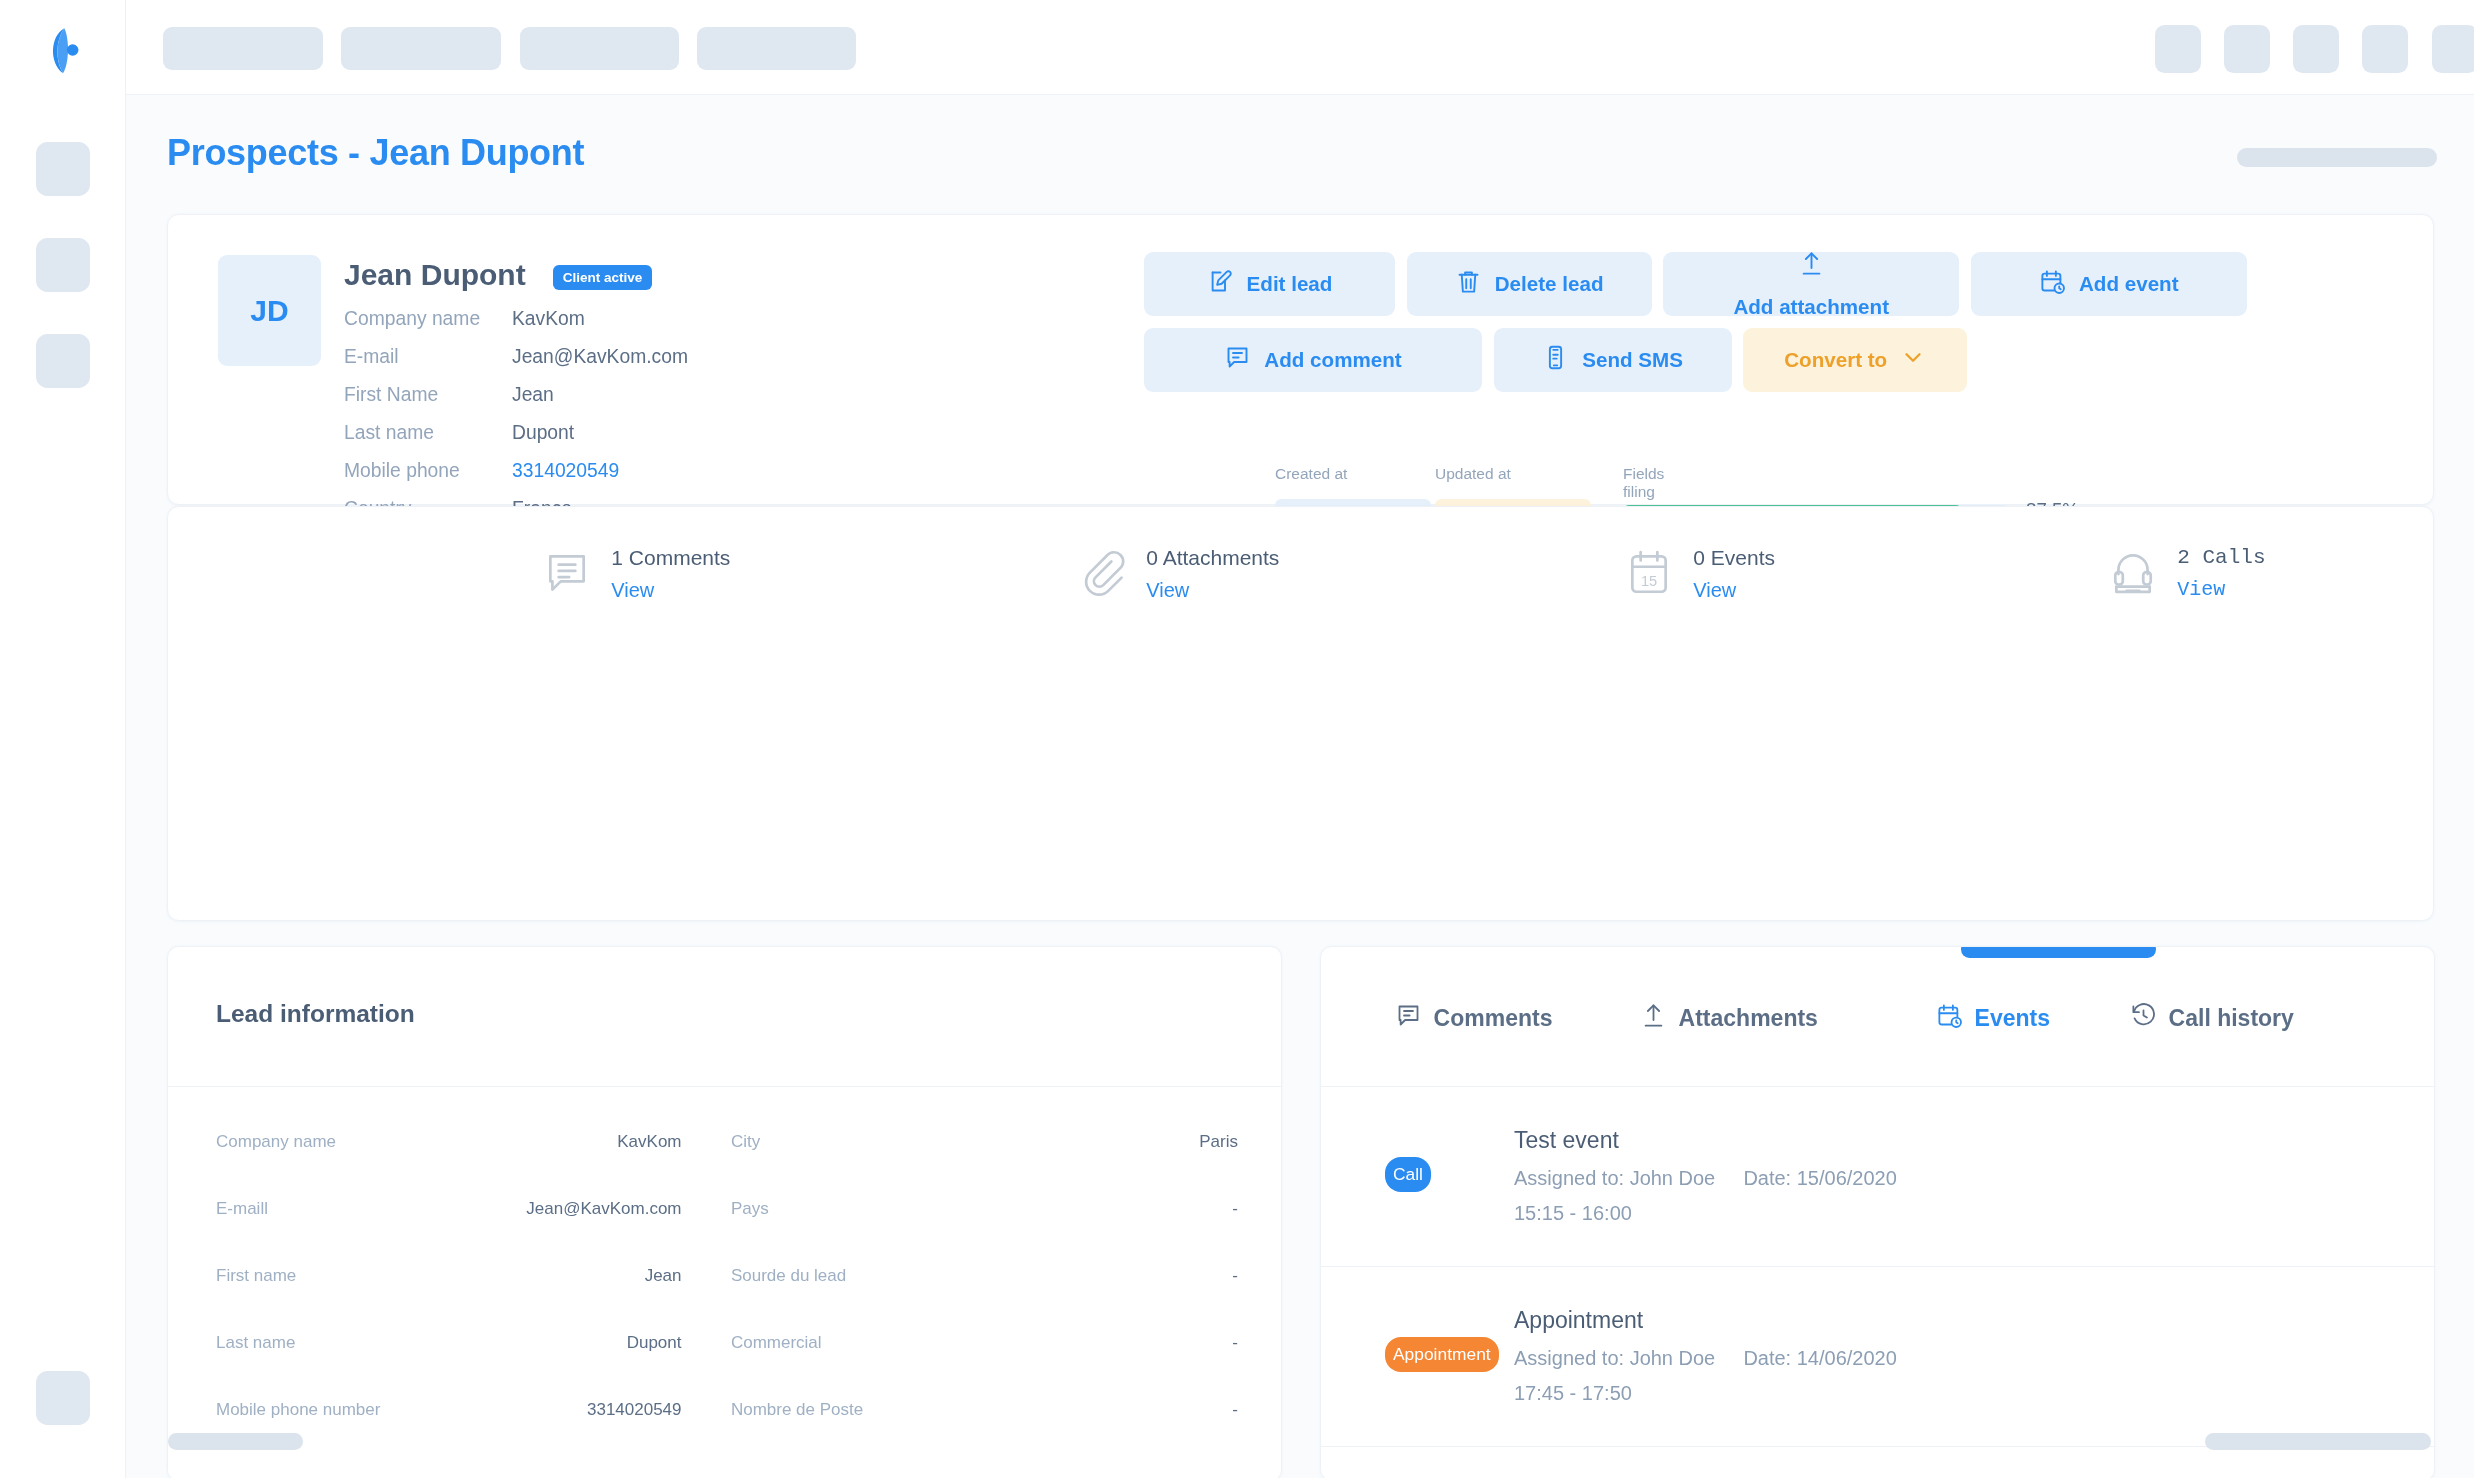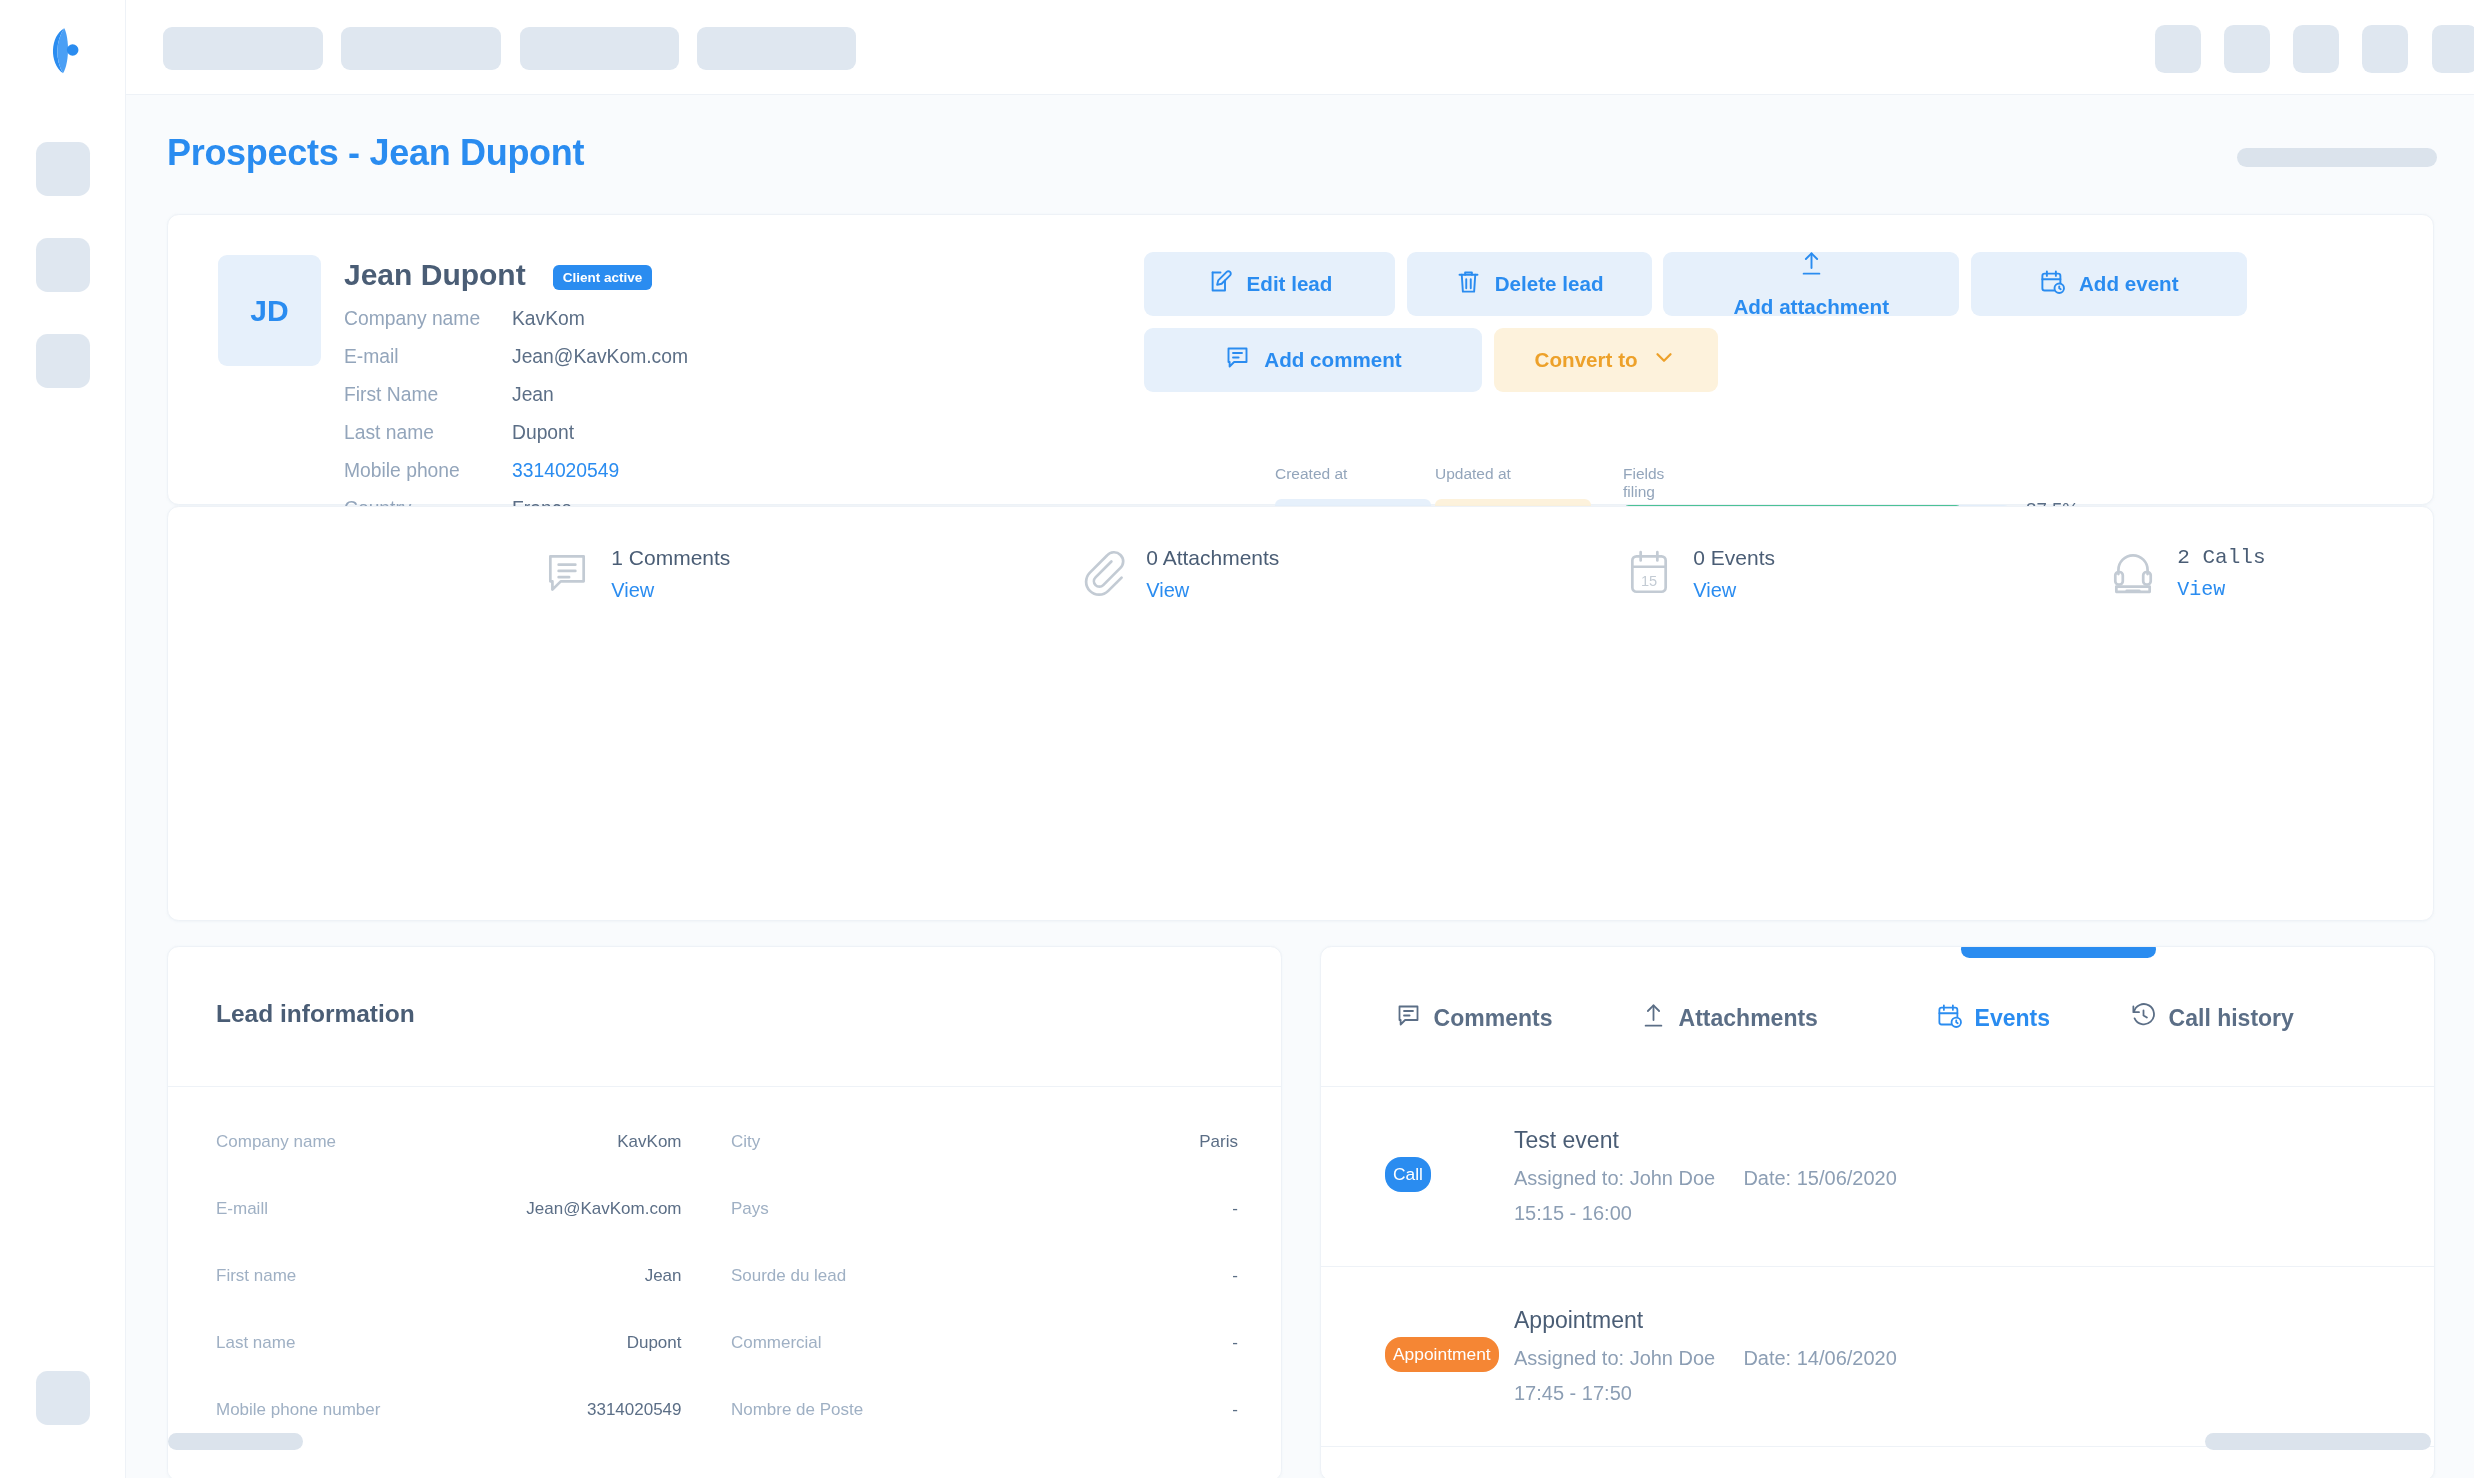--- a/index.html
+++ b/index.html
@@ -415,20 +415,31 @@
           <span>
             <svg width="27" height="27" viewBox="0 0 24 24" fill="none" stroke="#2a8cf0" stroke-width="1.7" stroke-linecap="round" stroke-linejoin="round">
               <path d="M4 4h16v12H9l-4 4v-4H4z"></path>
               <path d="M8 8h8M8 12h5"></path>
             </svg>
           </span>
           <span>Add comment</span>
         </div>
 
 
+        <div class="act w7">
+          <span>
+            <svg width="27" height="27" viewBox="0 0 24 24" fill="none" stroke="#2a8cf0" stroke-width="1.7" stroke-linecap="round" stroke-linejoin="round">
+              <rect x="7" y="2.5" width="10" height="19" rx="2.2"></rect>
+              <path d="M10 5.2h4"></path>
+                <path d="M10 9.5h4M10 13h3"></path>
+              <path d="M10.5 19h3"></path>
+            </svg>
+          </span>
+          <span>Send SMS</span>
+        </div>
 
         <div class="act convert">
           <span>Convert to</span>
           <span>
             <svg width="26" height="26" viewBox="0 0 24 24" fill="none" stroke="#eda12a" stroke-width="2.1" stroke-linecap="round" stroke-linejoin="round">
               <path d="M6 9.5l6 6 6-6"></path>
             </svg>
           </span>
         </div>
       </div>

